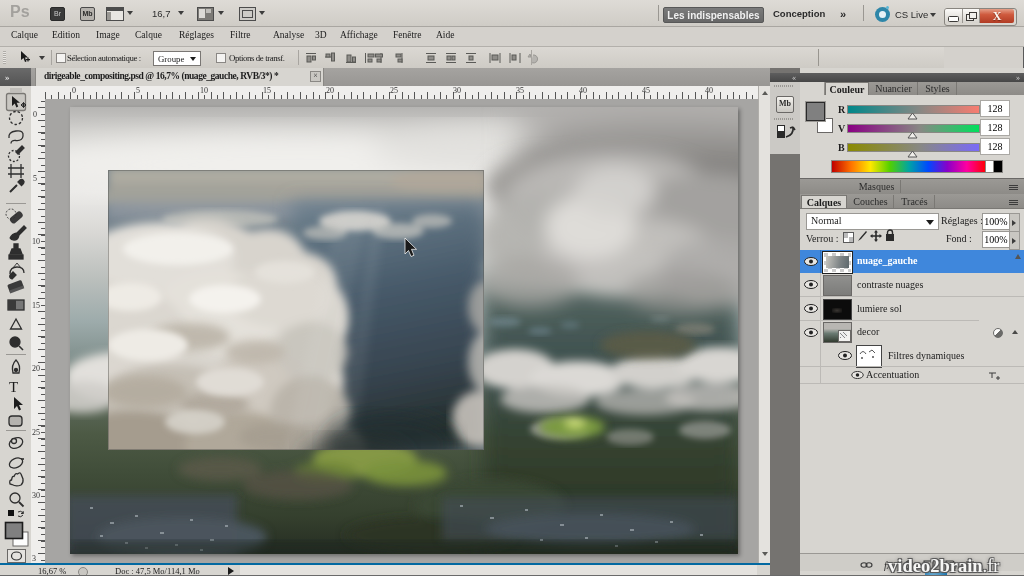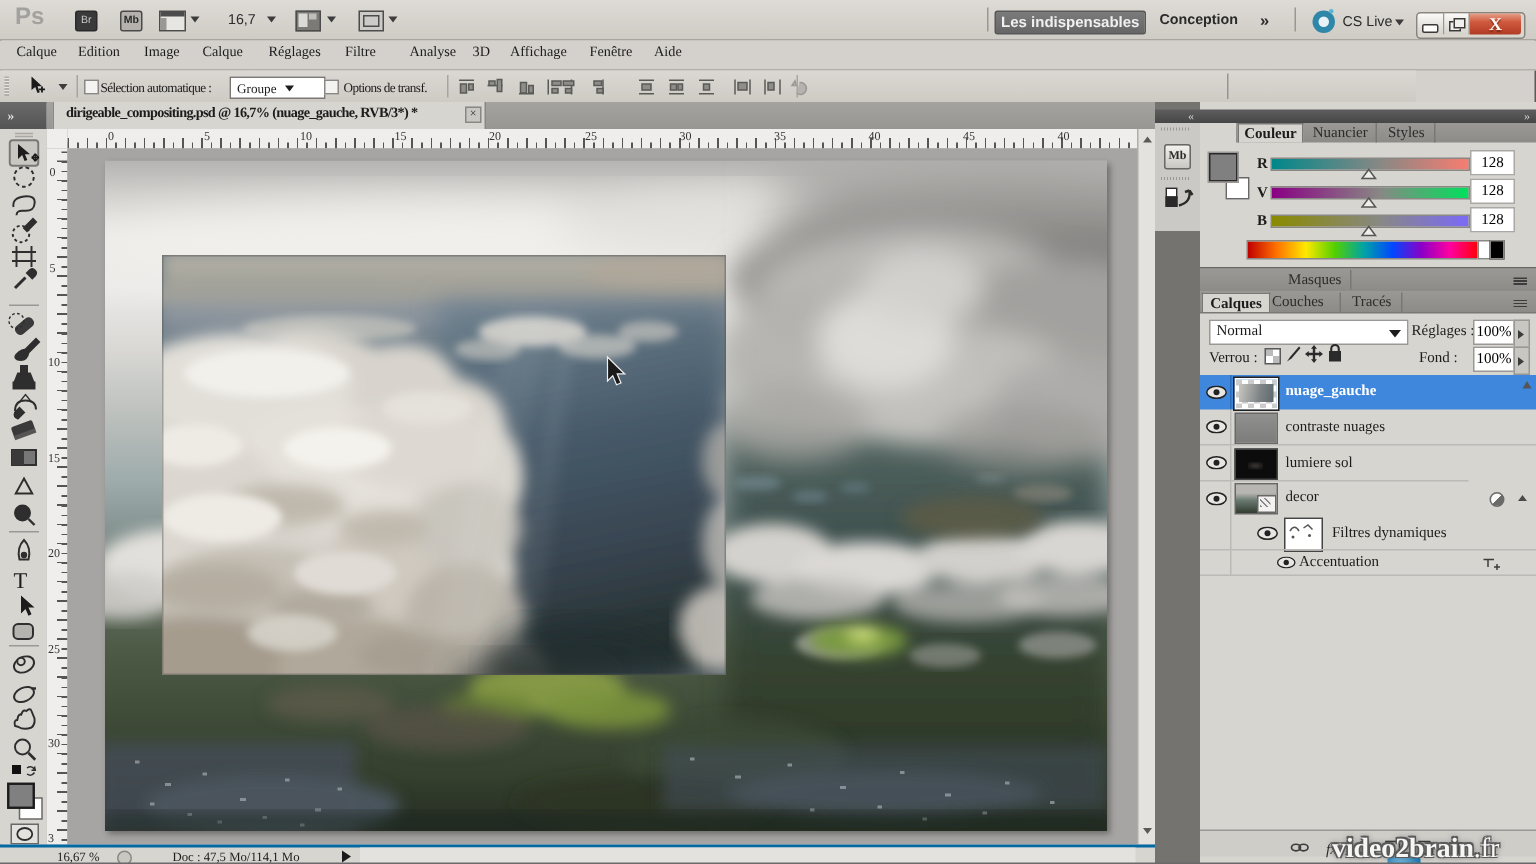--- a/index.html
+++ b/index.html
@@ -78,21 +78,21 @@
   <div class="abs" style="left:3px;top:4px;width:3px;height:13px;background:repeating-linear-gradient(#b0ada8 0 1px,#e8e6e2 1px 2px);"></div>
 
   <svg class="abs" style="left:18px;top:4px;" width="14" height="14" viewBox="0 0 14 14">
     <path d="M3 0 L3 9 L5.5 7 L7 11 L8.5 10.5 L7 6.5 L10 6.5 Z" fill="#1a1a1a"></path>
     <path d="M10 9 h1.4 v-1.4 h1.2 v1.4 h1.4 v1.2 h-1.4 v1.4 h-1.2 v-1.4 h-1.4 Z" fill="#1a1a1a" transform="translate(-2,-1)"></path>
   </svg>
   <div class="abs" style="left:39px;top:9px;border-left:3px solid transparent;border-right:3px solid transparent;border-top:4px solid #3c3c3c;"></div>
   <div class="abs" style="left:51px;top:3px;width:1px;height:15px;background:#a8a5a0;"></div>
   <div class="abs" style="left:56px;top:6px;width:8px;height:8px;background:#f4f3f1;border:1px solid #8a8784;"></div>
   <div class="abs txt" style="left:67px;top:6px;font-size:8.8px;letter-spacing:-0.4px;">Sélection automatique :</div>
-  <div class="abs" style="left:153px;top:4px;width:46px;height:13px;background:#fff;border:1px solid #7a7774;padding-left:16px;">
+  <div class="abs" style="left:153px;top:4px;width:46px;height:13px;background:#fff;border:1px solid #7a7774;">
     <div class="abs txt" style="left:4px;top:2px;font-size:8.8px;">Groupe</div>
     <div class="abs" style="left:36px;top:5px;border-left:3px solid transparent;border-right:3px solid transparent;border-top:4px solid #1c1c1c;"></div>
   </div>
   <div class="abs" style="left:216px;top:6px;width:8px;height:8px;background:#f4f3f1;border:1px solid #8a8784;"></div>
   <div class="abs txt" style="left:229px;top:6px;font-size:8.8px;letter-spacing:-0.4px;">Options de transf.</div>
   <div class="abs" style="left:298px;top:3px;width:1px;height:15px;background:#a8a5a0;"></div>
   <svg class="abs" style="left:305px;top:5px;" width="250" height="12" viewBox="0 0 250 12">
     <g stroke="#5a5a57" stroke-width="1" fill="#8f8d89">
       <path d="M1 1.5 h10"></path>
         <rect x="2" y="4" width="4" height="6"></rect>
@@ -569,21 +569,21 @@
 
 <div class="abs" id="reglages" style="left:800px;top:178px;width:224px;height:15px;background:linear-gradient(#9b9995,#8d8b87);border-top:1px solid #6a6866;border-bottom:1px solid #6a6866;">
   <div class="abs" style="left:1px;top:1px;width:51px;height:13px;background:#d7d5d0;border:1px solid #7a7874;border-bottom:none;font-size:10px;font-weight:bold;color:#1c1c1c;text-align:center;line-height:13px;box-sizing:border-box;margin-top:36px;">Réglages</div>
   <div class="abs" style="left:53px;top:1px;width:48px;height:13px;border-right:1px solid #7a7874;font-size:10px;color:#2c2c2c;text-align:center;line-height:13px;box-sizing:border-box;">Masques</div>
   <div class="abs" style="right:6px;top:6px;width:9px;height:5px;background:repeating-linear-gradient(#3c3c3c 0 1px,transparent 1px 2px);"></div>
 </div>
 
 <div class="abs" id="calques" style="left:800px;top:194px;width:224px;height:376px;background:#d7d5d0;">
   <div class="abs" style="left:0;top:0;width:224px;height:14px;background:linear-gradient(#9b9995,#8d8b87);border-bottom:1px solid #7a7874;">
     <div class="abs" style="left:1px;top:1px;width:46px;height:13px;background:#d7d5d0;border:1px solid #7a7874;border-bottom:none;font-size:10px;font-weight:bold;color:#1c1c1c;text-align:center;line-height:13px;box-sizing:border-box;">Calques</div>
-    <div class="abs" style="left:48px;top:1px;width:46px;height:13px;border-right:1px solid #7a7874;font-size:10px;color:#2c2c2c;text-align:left;line-height:13px;box-sizing:border-box;">Couches</div>
+    <div class="abs" style="left:48px;top:1px;width:46px;height:13px;border-right:1px solid #7a7874;font-size:10px;color:#2c2c2c;text-align:center;line-height:13px;box-sizing:border-box;">Couches</div>
     <div class="abs" style="left:95px;top:1px;width:40px;height:13px;border-right:1px solid #7a7874;font-size:10px;color:#2c2c2c;text-align:center;line-height:13px;box-sizing:border-box;">Tracés</div>
     <div class="abs" style="right:6px;top:6px;width:9px;height:5px;background:repeating-linear-gradient(#3c3c3c 0 1px,transparent 1px 2px);"></div>
   </div>
 
   <div class="abs" style="left:6px;top:19px;width:131px;height:15px;background:#fff;border:1px solid #9a9894;">
     <div class="abs" style="left:4px;top:1px;font-size:10px;color:#1c1c1c;">Normal</div>
     <div class="abs" style="right:4px;top:6px;border-left:4px solid transparent;border-right:4px solid transparent;border-top:5px solid #1c1c1c;"></div>
   </div>
   <div class="abs" style="left:141px;top:21px;font-size:10px;color:#1c1c1c;">Réglages :</div>
   <div class="abs" style="left:182px;top:19px;width:26px;height:15px;background:#fff;border:1px solid #9a9894;font-size:10px;text-align:center;line-height:15px;">100%</div>

